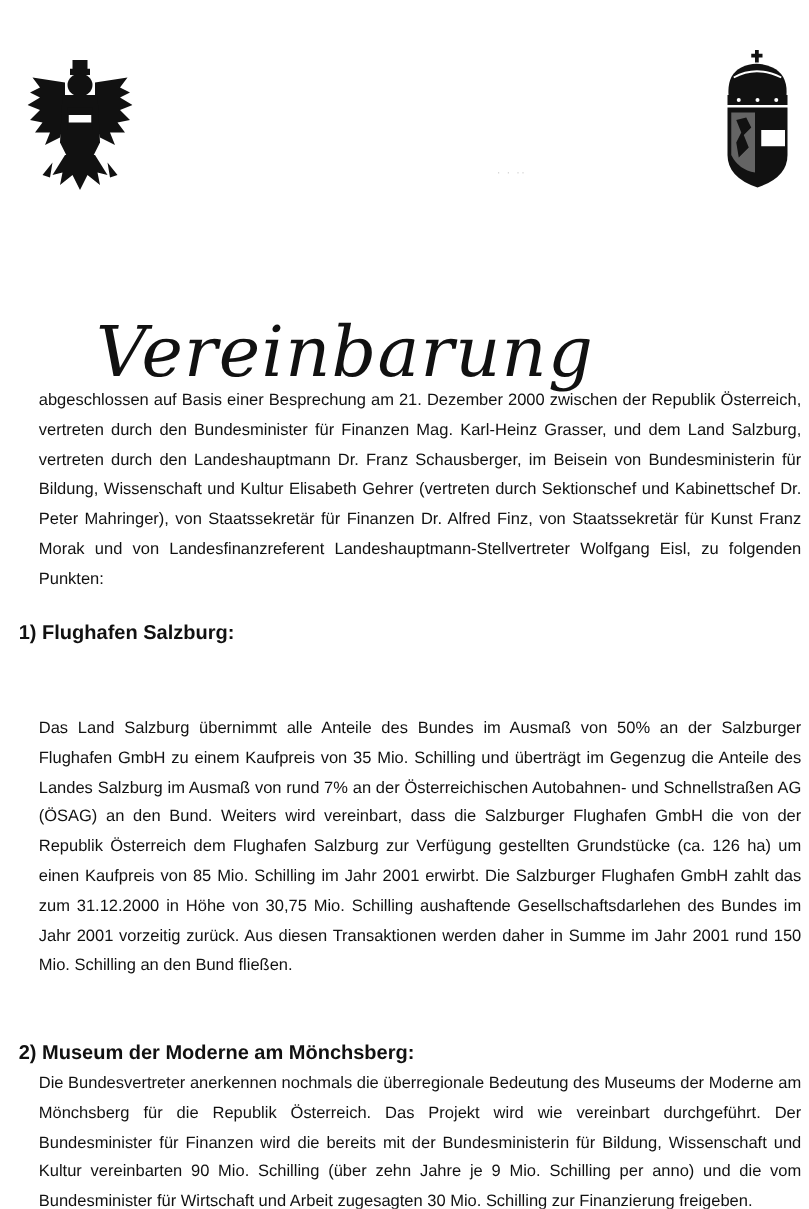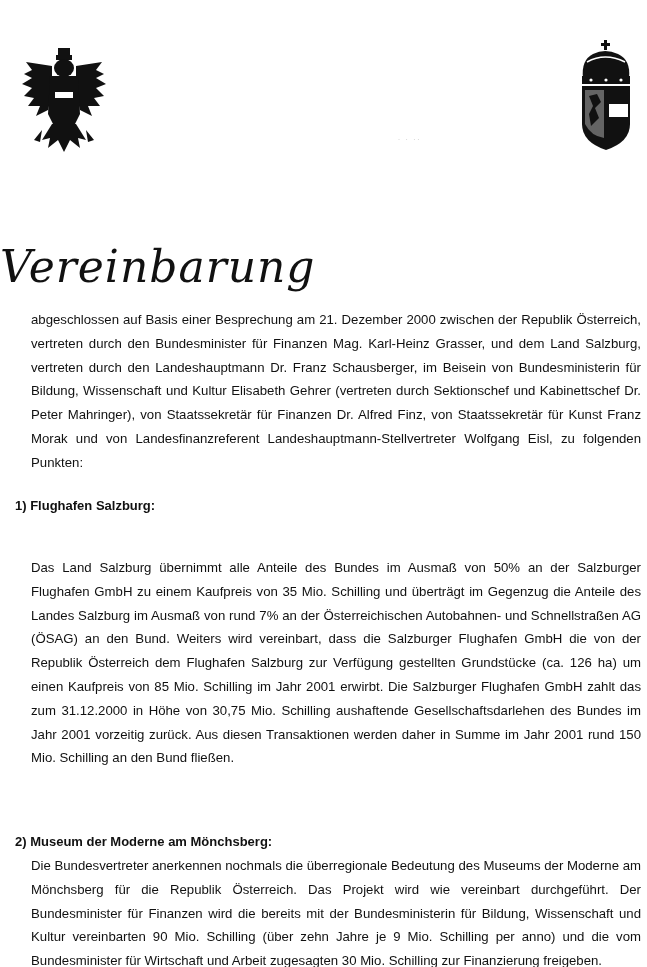--- a/index.html
+++ b/index.html
@@ -5,35 +5,35 @@
     html, body { margin: 0; padding: 0; background: #ffffff; }
     body {
       width: 647px; height: 967px; position: relative; overflow: hidden;
       color: #111111;
       font-family: "Liberation Sans", "DejaVu Sans", sans-serif;
     }
     .crest-austria { position: absolute; left: 22px; top: 44px; width: 84px; height: 118px; }
     .crest-salzburg { position: absolute; left: 577px; top: 38px; width: 58px; height: 122px; }
     .specks { position: absolute; left: 398px; top: 136px; font-size: 6px; color: #888; letter-spacing: 2px; }
     .title {
-      position: absolute; left: 0; width: 552px; top: 212px; 
+      position: absolute; left: 0; width: 552px; top: 212px; text-align: center;
       font-family: "DejaVu Serif", "Liberation Serif", serif; font-style: italic;
-      font-size: 44px; color: #111; letter-spacing: 1px; font-weight: normal;
+      font-size: 56px; color: #111; letter-spacing: 1px; font-weight: normal;
     }
     .para {
       position: absolute; left: 15px; width: 610px;
       font-size: 13.2px; line-height: 23.8px; text-align: justify;
       margin: 16px;
     }
     .heading {
-      position: absolute; left: 15px; font-weight: bold; font-size: 13px; margin: 0;
+      position: absolute; left: 15px; font-weight: bold; font-size: 16px; margin: 0;
     }
     #intro { top: 292px; }
     #h1 { top: 498px; }
-    #p1 { top: 540px; }
+    #p1 { top: 554px; }
     #h2 { top: 802px; margin-top: 32px; }
     #p2 { top: 838px; }
   </style>
 </head>
 <body>
 
 <svg class="crest-austria" viewBox="0 0 84 118">
   <g fill="#111">
 
     <rect x="36" y="4" width="12" height="8"></rect>

